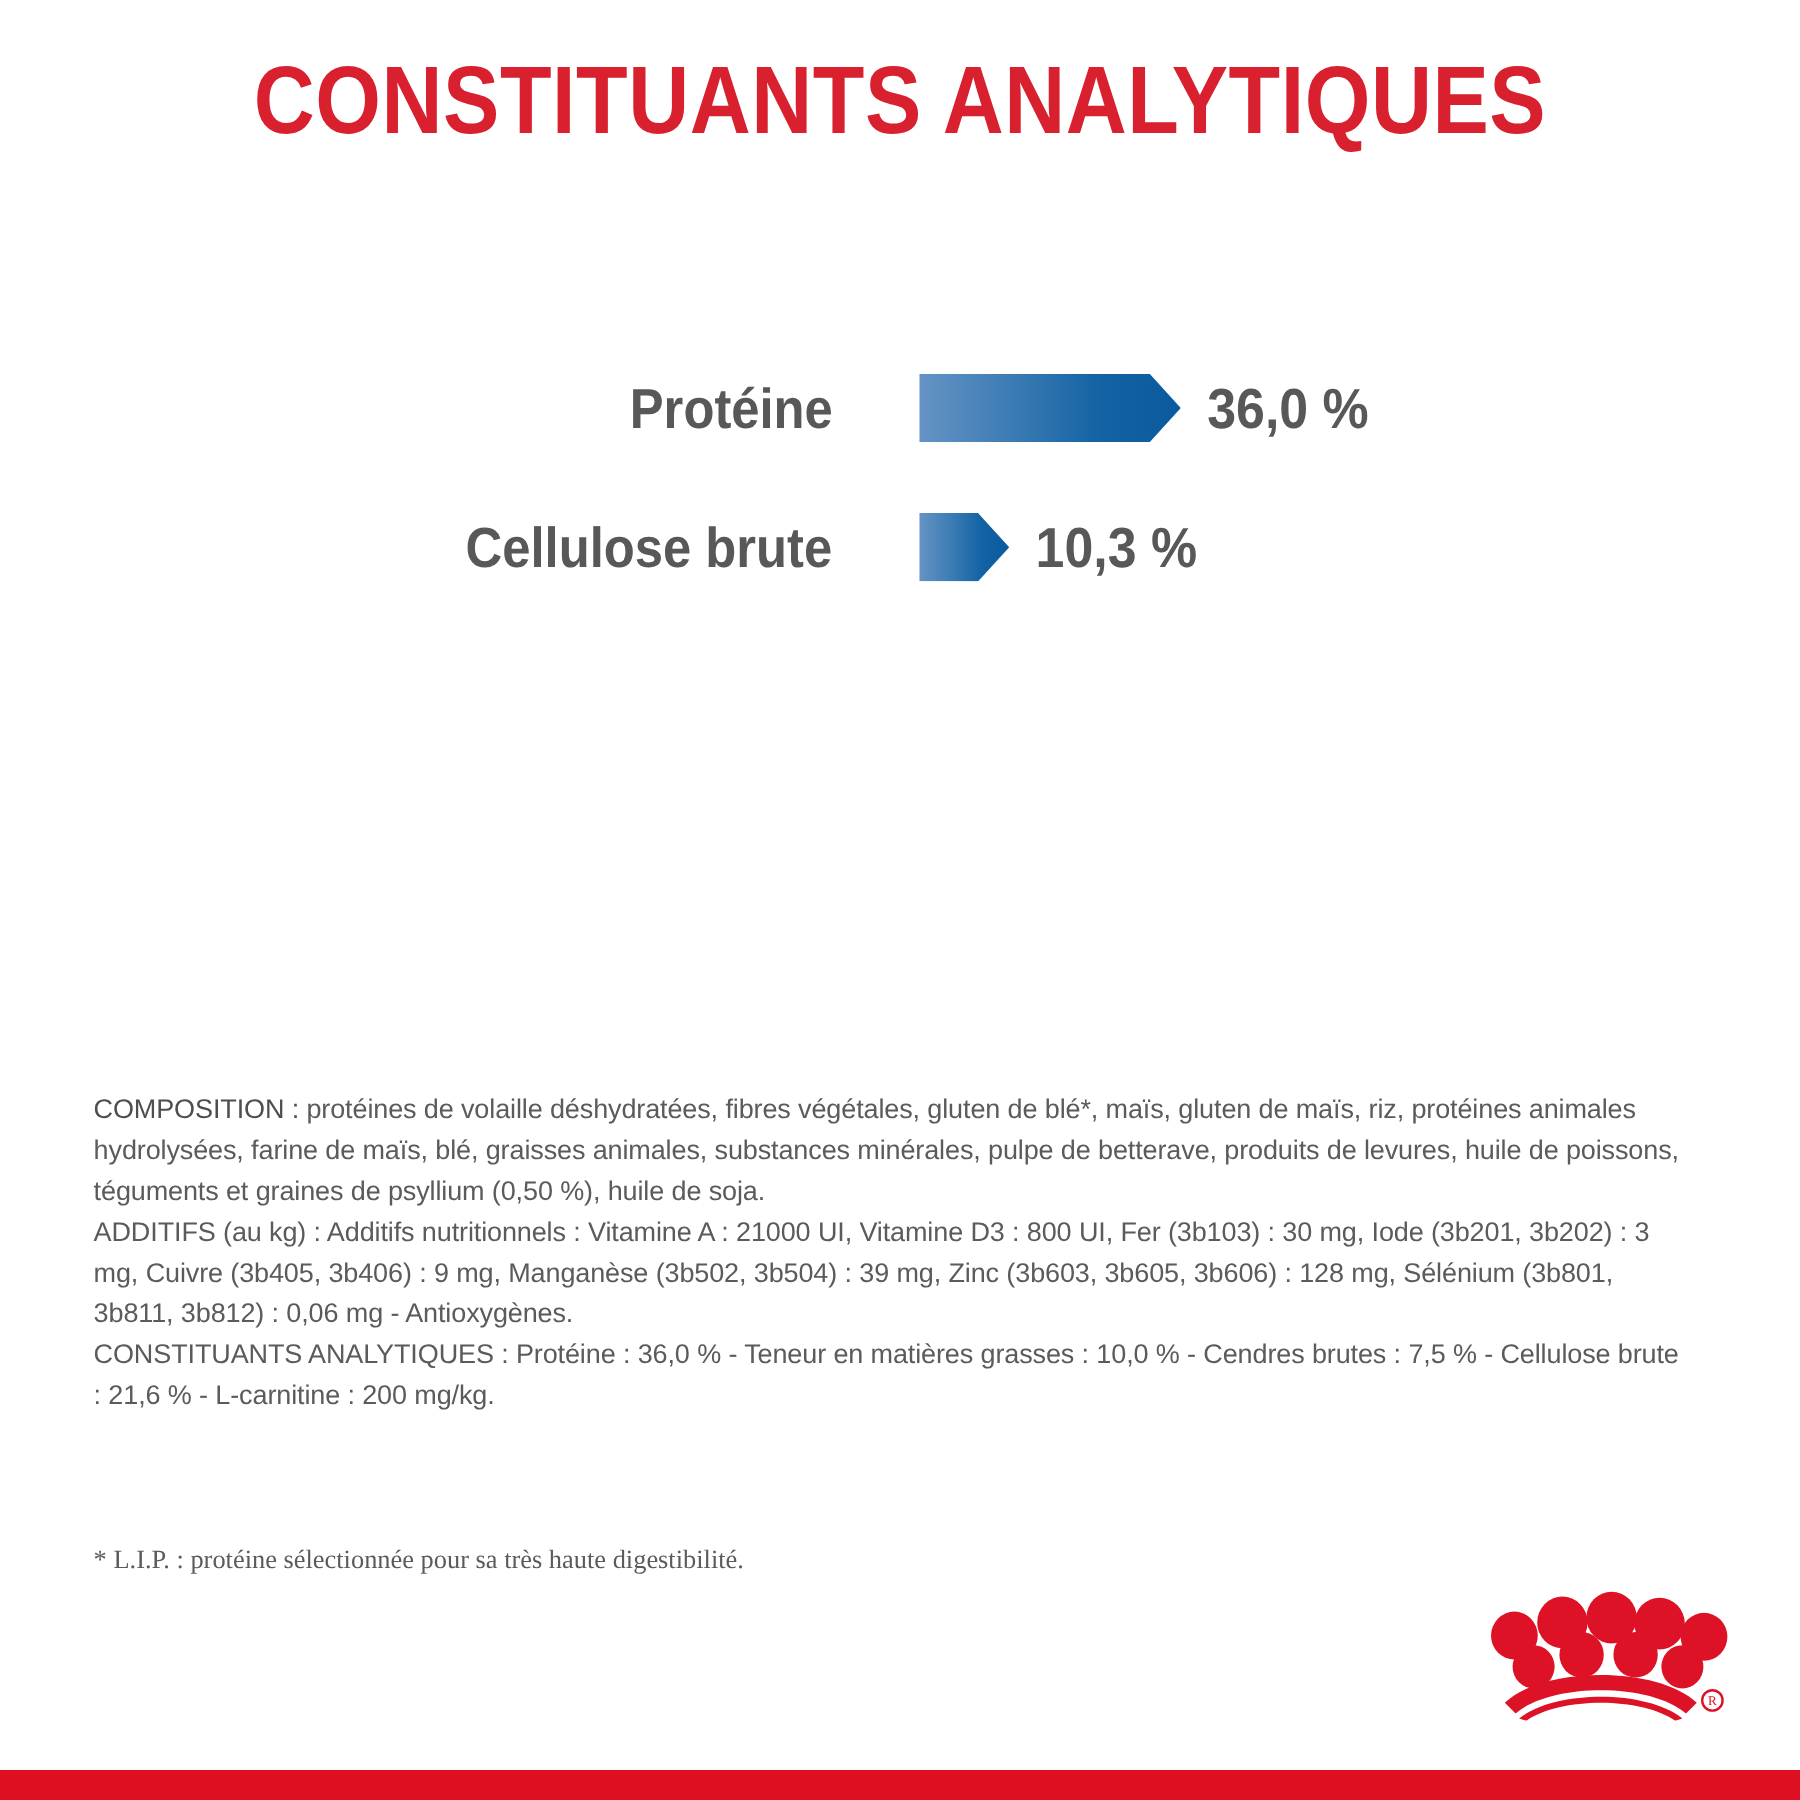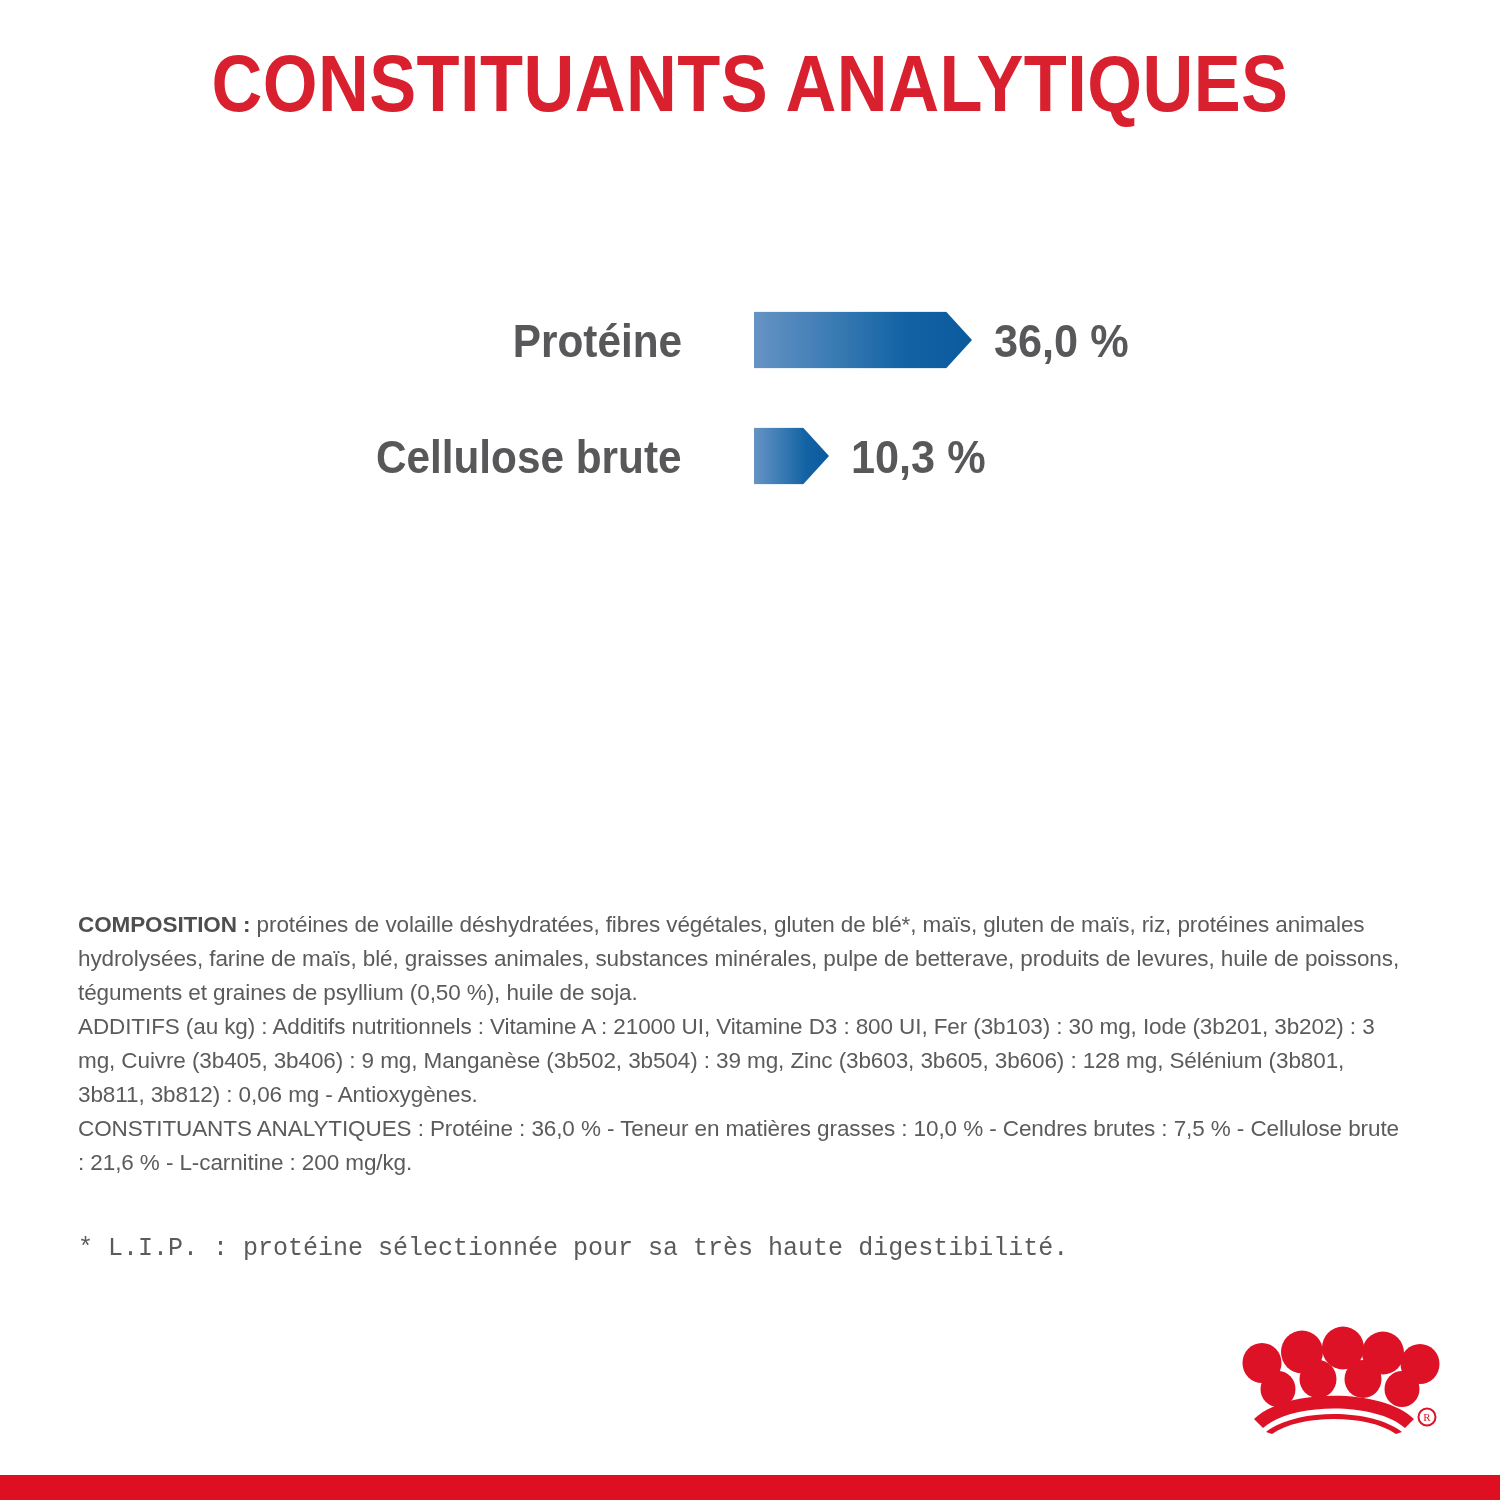--- a/index.html
+++ b/index.html
@@ -31,21 +31,21 @@
     line-height: 1;
     transform: scaleX(0.88);
     transform-origin: center top;
     white-space: nowrap;
   }
 
   
   .nutrients {
     position: absolute;
     top: 282px;
-    left: 4px;
+    left: 16px;
     width: 1440px;
   }
   .nutrient-row {
     position: relative;
     height: 116px;
     display: flex;
     align-items: center;
   }
   .nutrient-label {
     position: absolute;
@@ -91,30 +91,30 @@
     color: #5B5B5D;
     font-family: "Liberation Sans", sans-serif;
     font-size: 22.5px;
     line-height: 34px;
     letter-spacing: -0.1px;
   }
   .composition p {
     margin: 0;
   }
   .composition .lead {
-    font-weight: bold;
+    font-weight: normal;
     color: #4E4E50;
   }
   .footnote {
     position: absolute;
     left: 78px;
-    top: 1232px;
+    top: 1283px;
     color: #5B5B5D;
-    font-family: Liberation Mono, monospace;
-    font-size: 25px;
+    font-family: Liberation Serif, serif;
+    font-size: 22px;
     line-height: 34px;
   }
 
   
   .logo {
     position: absolute;
     right: 58px;
     bottom: 66px;
     width: 216px;
     height: 118px;

